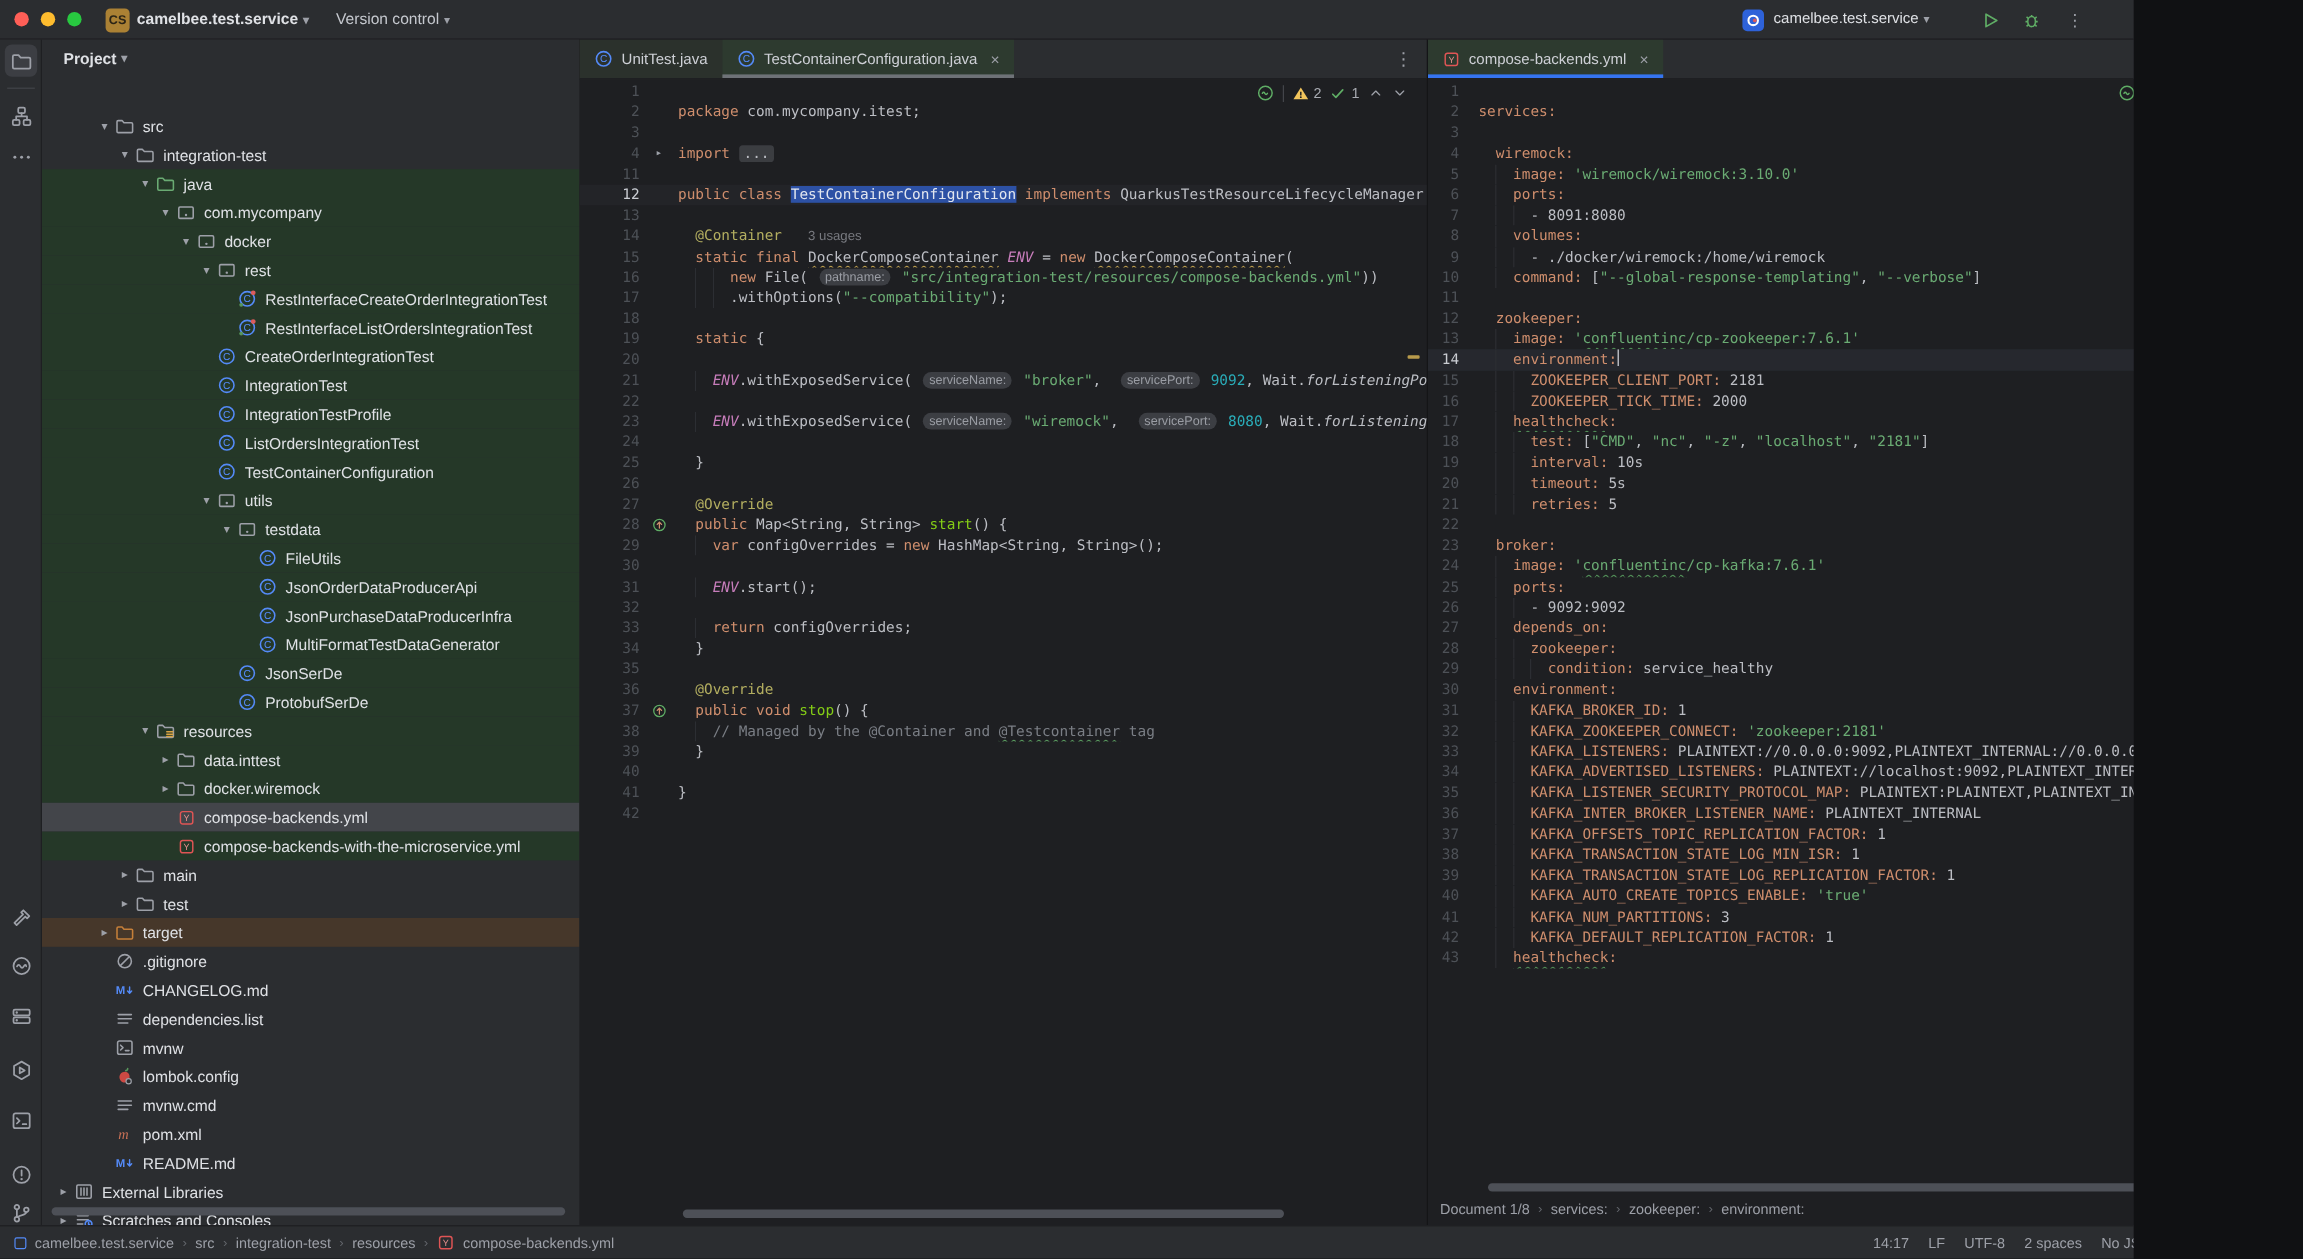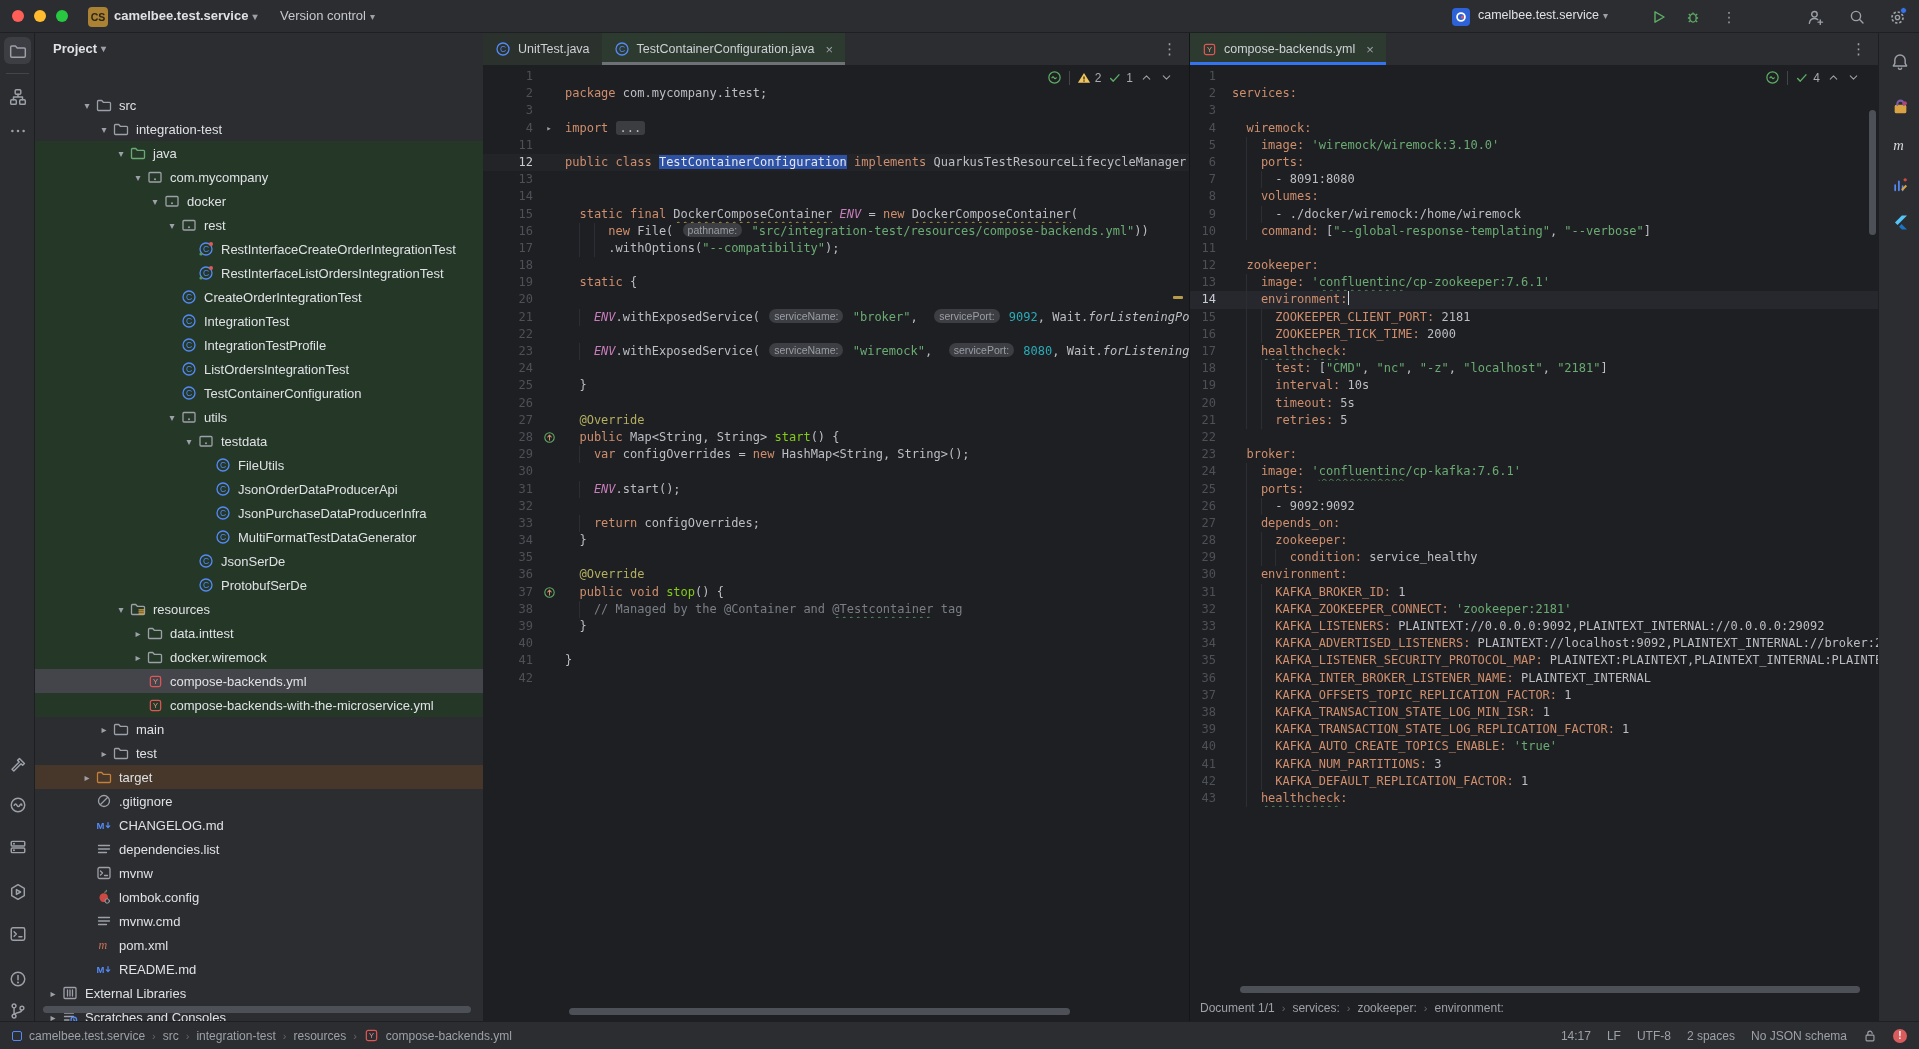--- a/index.html
+++ b/index.html
@@ -1,17 +1,17 @@
 <!DOCTYPE html>
 <html><head>
 <meta charset="utf-8">
 <style>
 *{box-sizing:border-box;margin:0;padding:0}
 html,body{background:#101113}
-#app{position:relative;width:1919px;height:1049px;background:#1e1f22;font-family:"Liberation Sans",sans-serif;color:#dfe1e5;overflow:hidden;font-size:13px}
+#app{position:relative;width:1778px;height:1049px;background:#1e1f22;font-family:"Liberation Sans",sans-serif;color:#dfe1e5;overflow:hidden;font-size:13px}
 
 .titlebar{position:absolute;left:0;top:0;width:1919px;height:33px;background:#2b2d30;border-bottom:1px solid #1e1f22}
 .tl{position:absolute;top:10px;width:12px;height:12px;border-radius:50%}
 .chip{position:absolute;left:88px;top:7px;width:20px;height:20px;border-radius:4px;background:#ab8134;color:#2b2416;font-weight:bold;font-size:10.5px;display:flex;align-items:center;justify-content:center}
 .tbtxt{position:absolute;top:8px;font-size:13px;white-space:nowrap}
 .chev{color:#9da0a8;font-size:10px;margin-left:4px}
 .tb-ico{position:absolute;top:8px;width:18px;height:18px;display:flex;align-items:center;justify-content:center}
 .runcfg{background:#2e62d9;border-radius:4px}
 .kebab{color:#9da0a8;font-size:14px;letter-spacing:0}
 .gearwrap{position:relative}
@@ -803,21 +803,21 @@
         </span>
       </div>
     <div class="lines" id="jlines">
         <div class="cl"><span class="ln">1</span><span class="gslot"></span><span class="ct"></span></div>
         <div class="cl"><span class="ln">2</span><span class="gslot"></span><span class="ct"><span class="s-kw">package </span><span class="s-txt">com.mycompany.itest;</span></span></div>
         <div class="cl"><span class="ln">3</span><span class="gslot"></span><span class="ct"></span></div>
         <div class="cl"><span class="ln">4</span><span class="gslot"><span class="foldch">▸</span></span><span class="ct"><span class="s-kw">import </span><span class="s-fold">...</span></span></div>
         <div class="cl"><span class="ln">11</span><span class="gslot"></span><span class="ct"></span></div>
         <div class="cl cur"><span class="ln">12</span><span class="gslot"></span><span class="ct"><span class="s-kw">public class </span><span class="s-sel">TestContainerConfiguration</span><span class="s-txt"> </span><span class="s-kw">implements </span><span class="s-txt">QuarkusTestResourceLifecycleManager</span></span></div>
         <div class="cl"><span class="ln">13</span><span class="gslot"></span><span class="ct"></span></div>
-        <div class="cl"><span class="ln">14</span><span class="gslot"></span></div>
+        <div class="cl"><span class="ln">14</span><span class="gslot"></span><span class="ct"><span class="ig"></span><span class="s-ann">@Container</span><span class="s-txt">   </span><span class="s-usage">3 usages</span></span></div>
         <div class="cl"><span class="ln">15</span><span class="gslot"></span><span class="ct"><span class="ig"></span><span class="s-kw">static final </span><span class="s-warn">DockerComposeContainer</span><span class="s-txt"> </span><span class="s-field">ENV</span><span class="s-txt"> = </span><span class="s-kw">new </span><span class="s-warn">DockerComposeContainer</span><span class="s-txt">(</span></span></div>
         <div class="cl"><span class="ln">16</span><span class="gslot"></span><span class="ct"><span class="ig"></span><span class="ig"></span><span class="ig"></span><span class="s-kw">new </span><span class="s-txt">File( </span><span class="s-pill">pathname:</span><span class="s-txt"> </span><span class="s-str">"src/integration-test/resources/compose-backends.yml"</span><span class="s-txt">))</span></span></div>
         <div class="cl"><span class="ln">17</span><span class="gslot"></span><span class="ct"><span class="ig"></span><span class="ig"></span><span class="ig"></span><span class="s-txt">.withOptions(</span><span class="s-str">"--compatibility"</span><span class="s-txt">);</span></span></div>
         <div class="cl"><span class="ln">18</span><span class="gslot"></span><span class="ct"></span></div>
         <div class="cl"><span class="ln">19</span><span class="gslot"></span><span class="ct"><span class="ig"></span><span class="s-kw">static </span><span class="s-txt">{</span></span></div>
         <div class="cl"><span class="ln">20</span><span class="gslot"></span><span class="ct"></span></div>
         <div class="cl"><span class="ln">21</span><span class="gslot"></span><span class="ct"><span class="ig"></span><span class="ig"></span><span class="s-field">ENV</span><span class="s-txt">.withExposedService( </span><span class="s-pill">serviceName:</span><span class="s-txt"> </span><span class="s-str">"broker"</span><span class="s-txt">,  </span><span class="s-pill">servicePort:</span><span class="s-txt"> </span><span class="s-num">9092</span><span class="s-txt">, Wait.</span><span class="s-smeth">forListeningPort</span></span></div>
         <div class="cl"><span class="ln">22</span><span class="gslot"></span><span class="ct"></span></div>
         <div class="cl"><span class="ln">23</span><span class="gslot"></span><span class="ct"><span class="ig"></span><span class="ig"></span><span class="s-field">ENV</span><span class="s-txt">.withExposedService( </span><span class="s-pill">serviceName:</span><span class="s-txt"> </span><span class="s-str">"wiremock"</span><span class="s-txt">,  </span><span class="s-pill">servicePort:</span><span class="s-txt"> </span><span class="s-num">8080</span><span class="s-txt">, Wait.</span><span class="s-smeth">forListeningPo</span></span></div>
         <div class="cl"><span class="ln">24</span><span class="gslot"></span><span class="ct"></span></div>
@@ -930,21 +930,21 @@
         <div class="cl"><span class="ln">38</span><span class="gslot"></span><span class="ct"><span class="ig"></span><span class="ig"></span><span class="ig"></span><span class="s-kw">KAFKA_TRANSACTION_STATE_LOG_MIN_ISR:</span><span class="s-txt"> 1</span></span></div>
         <div class="cl"><span class="ln">39</span><span class="gslot"></span><span class="ct"><span class="ig"></span><span class="ig"></span><span class="ig"></span><span class="s-kw">KAFKA_TRANSACTION_STATE_LOG_REPLICATION_FACTOR:</span><span class="s-txt"> 1</span></span></div>
         <div class="cl"><span class="ln">40</span><span class="gslot"></span><span class="ct"><span class="ig"></span><span class="ig"></span><span class="ig"></span><span class="s-kw">KAFKA_AUTO_CREATE_TOPICS_ENABLE:</span><span class="s-txt"> </span><span class="s-str">'true'</span></span></div>
         <div class="cl"><span class="ln">41</span><span class="gslot"></span><span class="ct"><span class="ig"></span><span class="ig"></span><span class="ig"></span><span class="s-kw">KAFKA_NUM_PARTITIONS:</span><span class="s-txt"> 3</span></span></div>
         <div class="cl"><span class="ln">42</span><span class="gslot"></span><span class="ct"><span class="ig"></span><span class="ig"></span><span class="ig"></span><span class="s-kw">KAFKA_DEFAULT_REPLICATION_FACTOR:</span><span class="s-txt"> 1</span></span></div>
         <div class="cl"><span class="ln">43</span><span class="gslot"></span><span class="ct"><span class="ig"></span><span class="ig"></span><span class="s-keyt">healthcheck</span><span class="s-kw">:</span></span></div>
       </div>
     <div class="vthumb" style="right:2px;top:77px;height:125px"></div>
     <div class="hthumb" style="left:50px;width:620px;top:953px"></div>
     <div class="crumbs" id="ycrumbs">
-        <span>Document 1/1</span>
+        <span>Document 1/8</span>
         <span class="sep">›</span>
         <span>services:</span>
         <span class="sep">›</span>
         <span>zookeeper:</span>
         <span class="sep">›</span>
         <span>environment:</span>
       </div>
   </div>
 
   <div class="statusbar">

